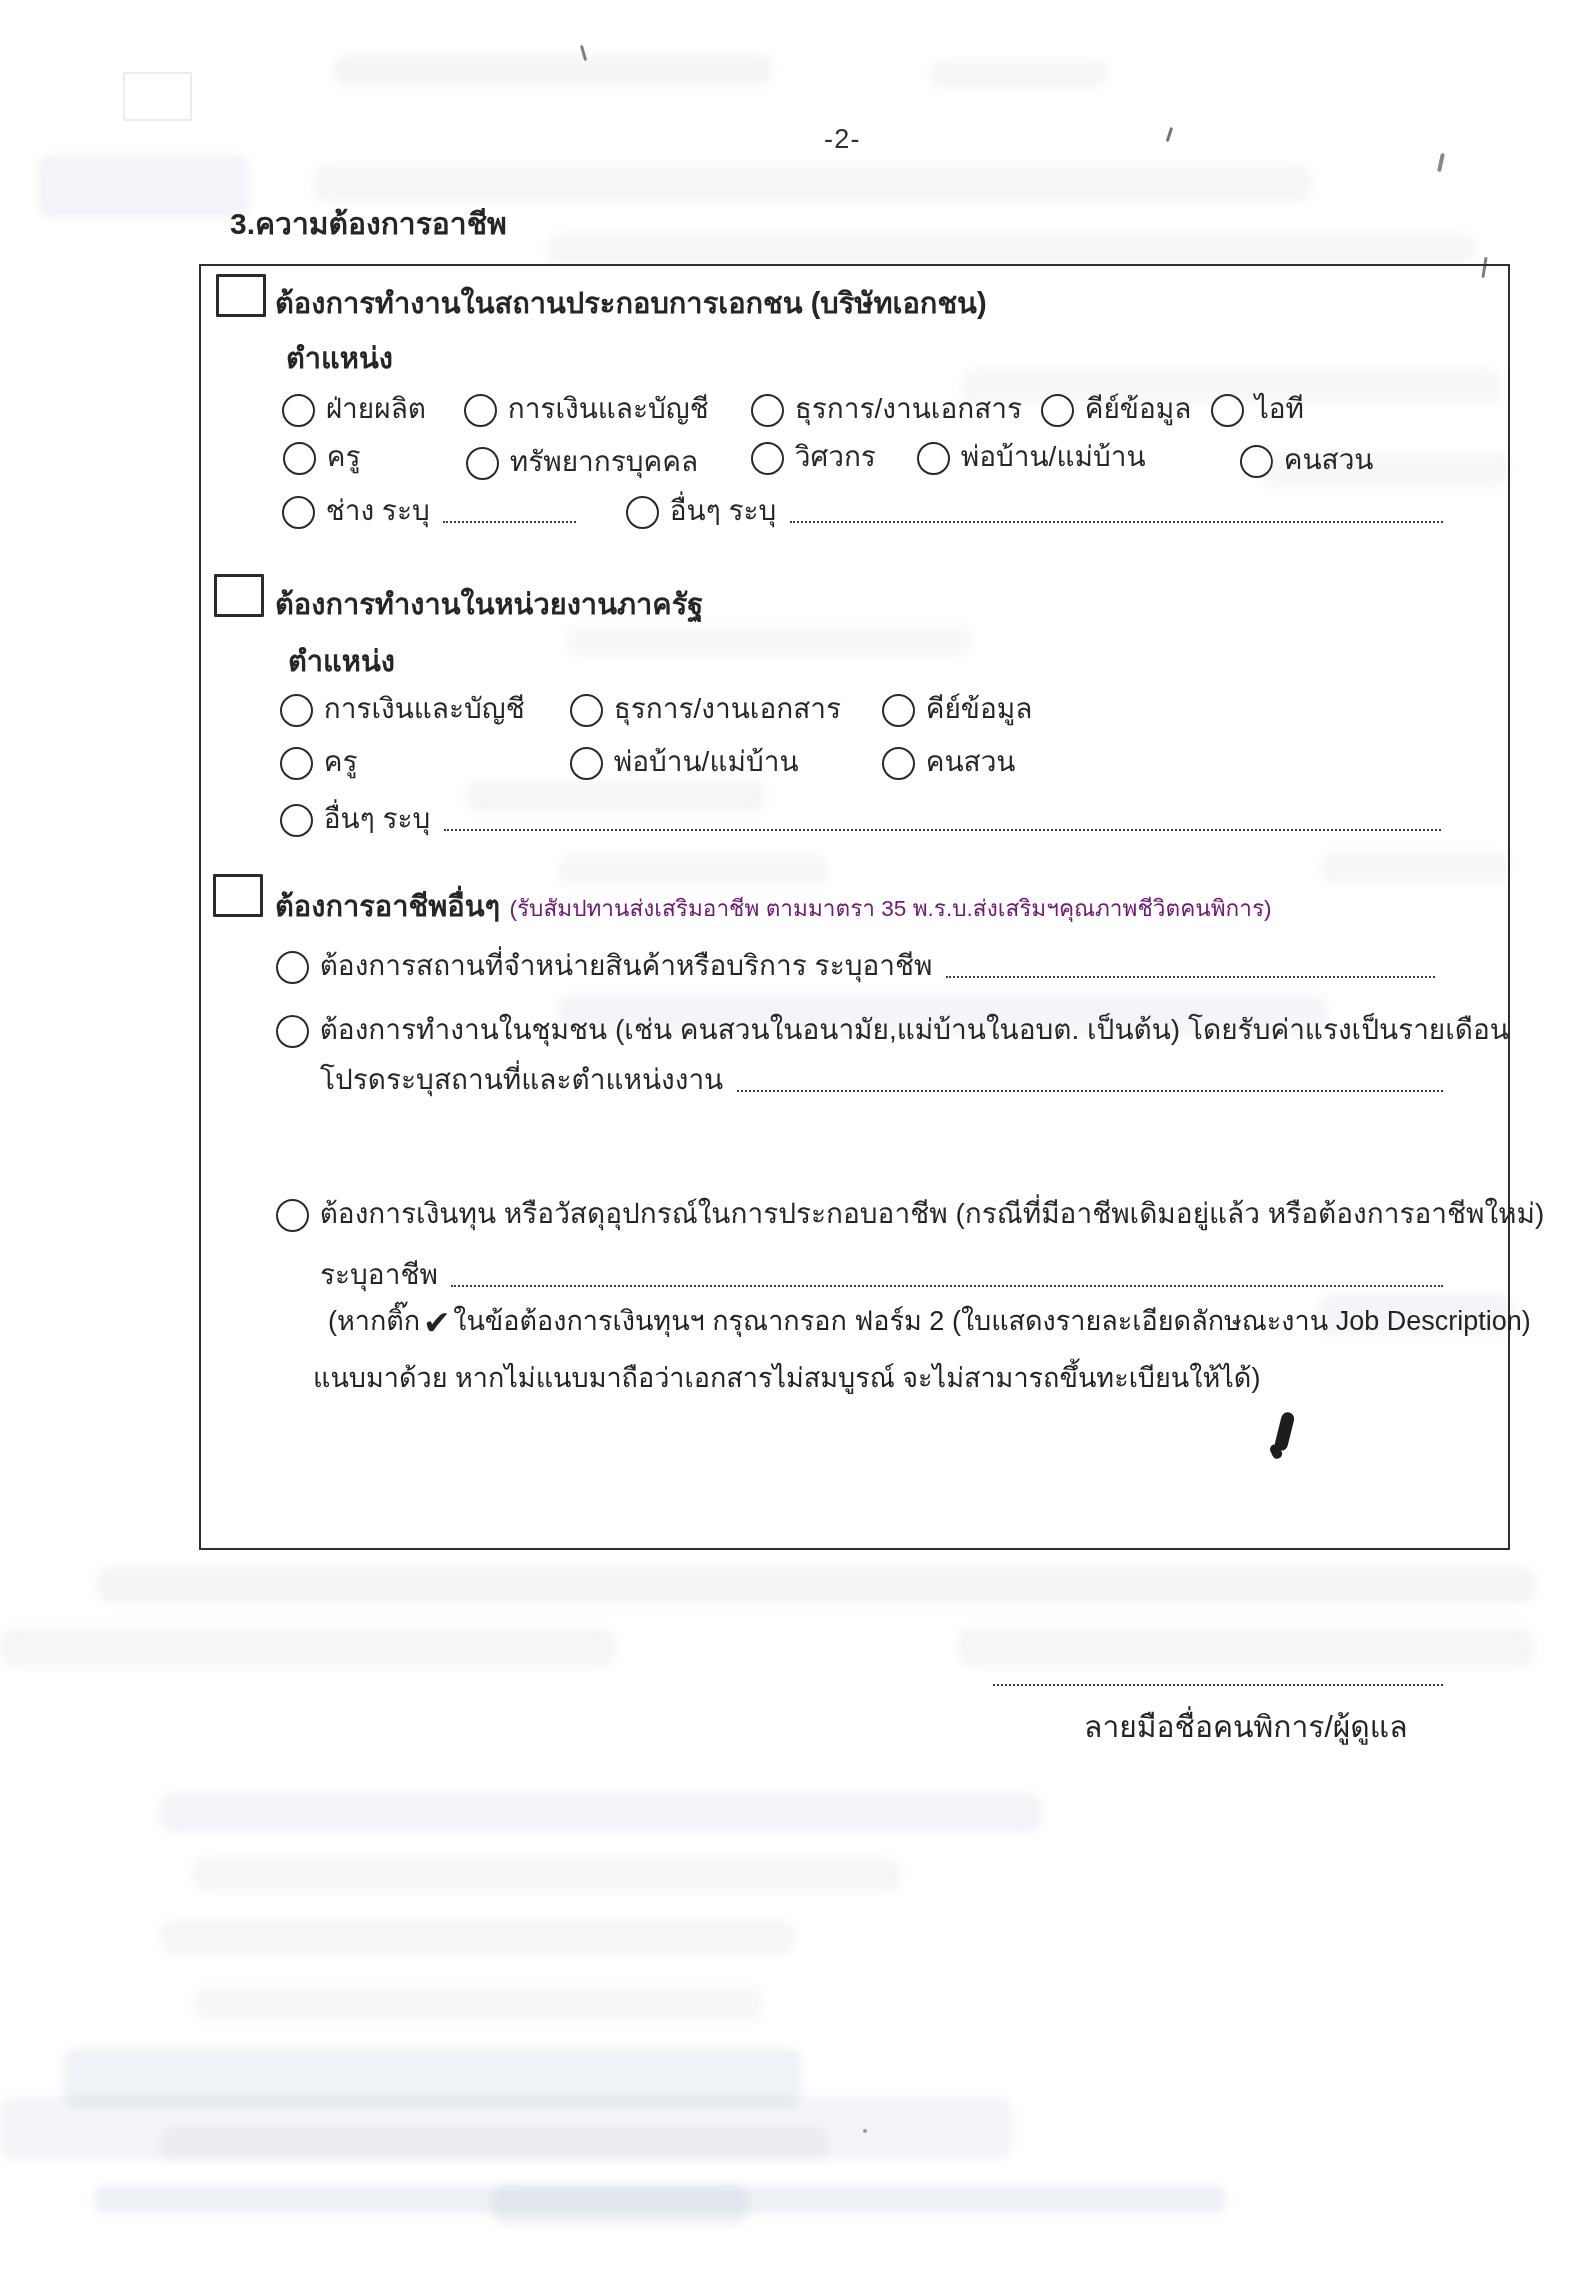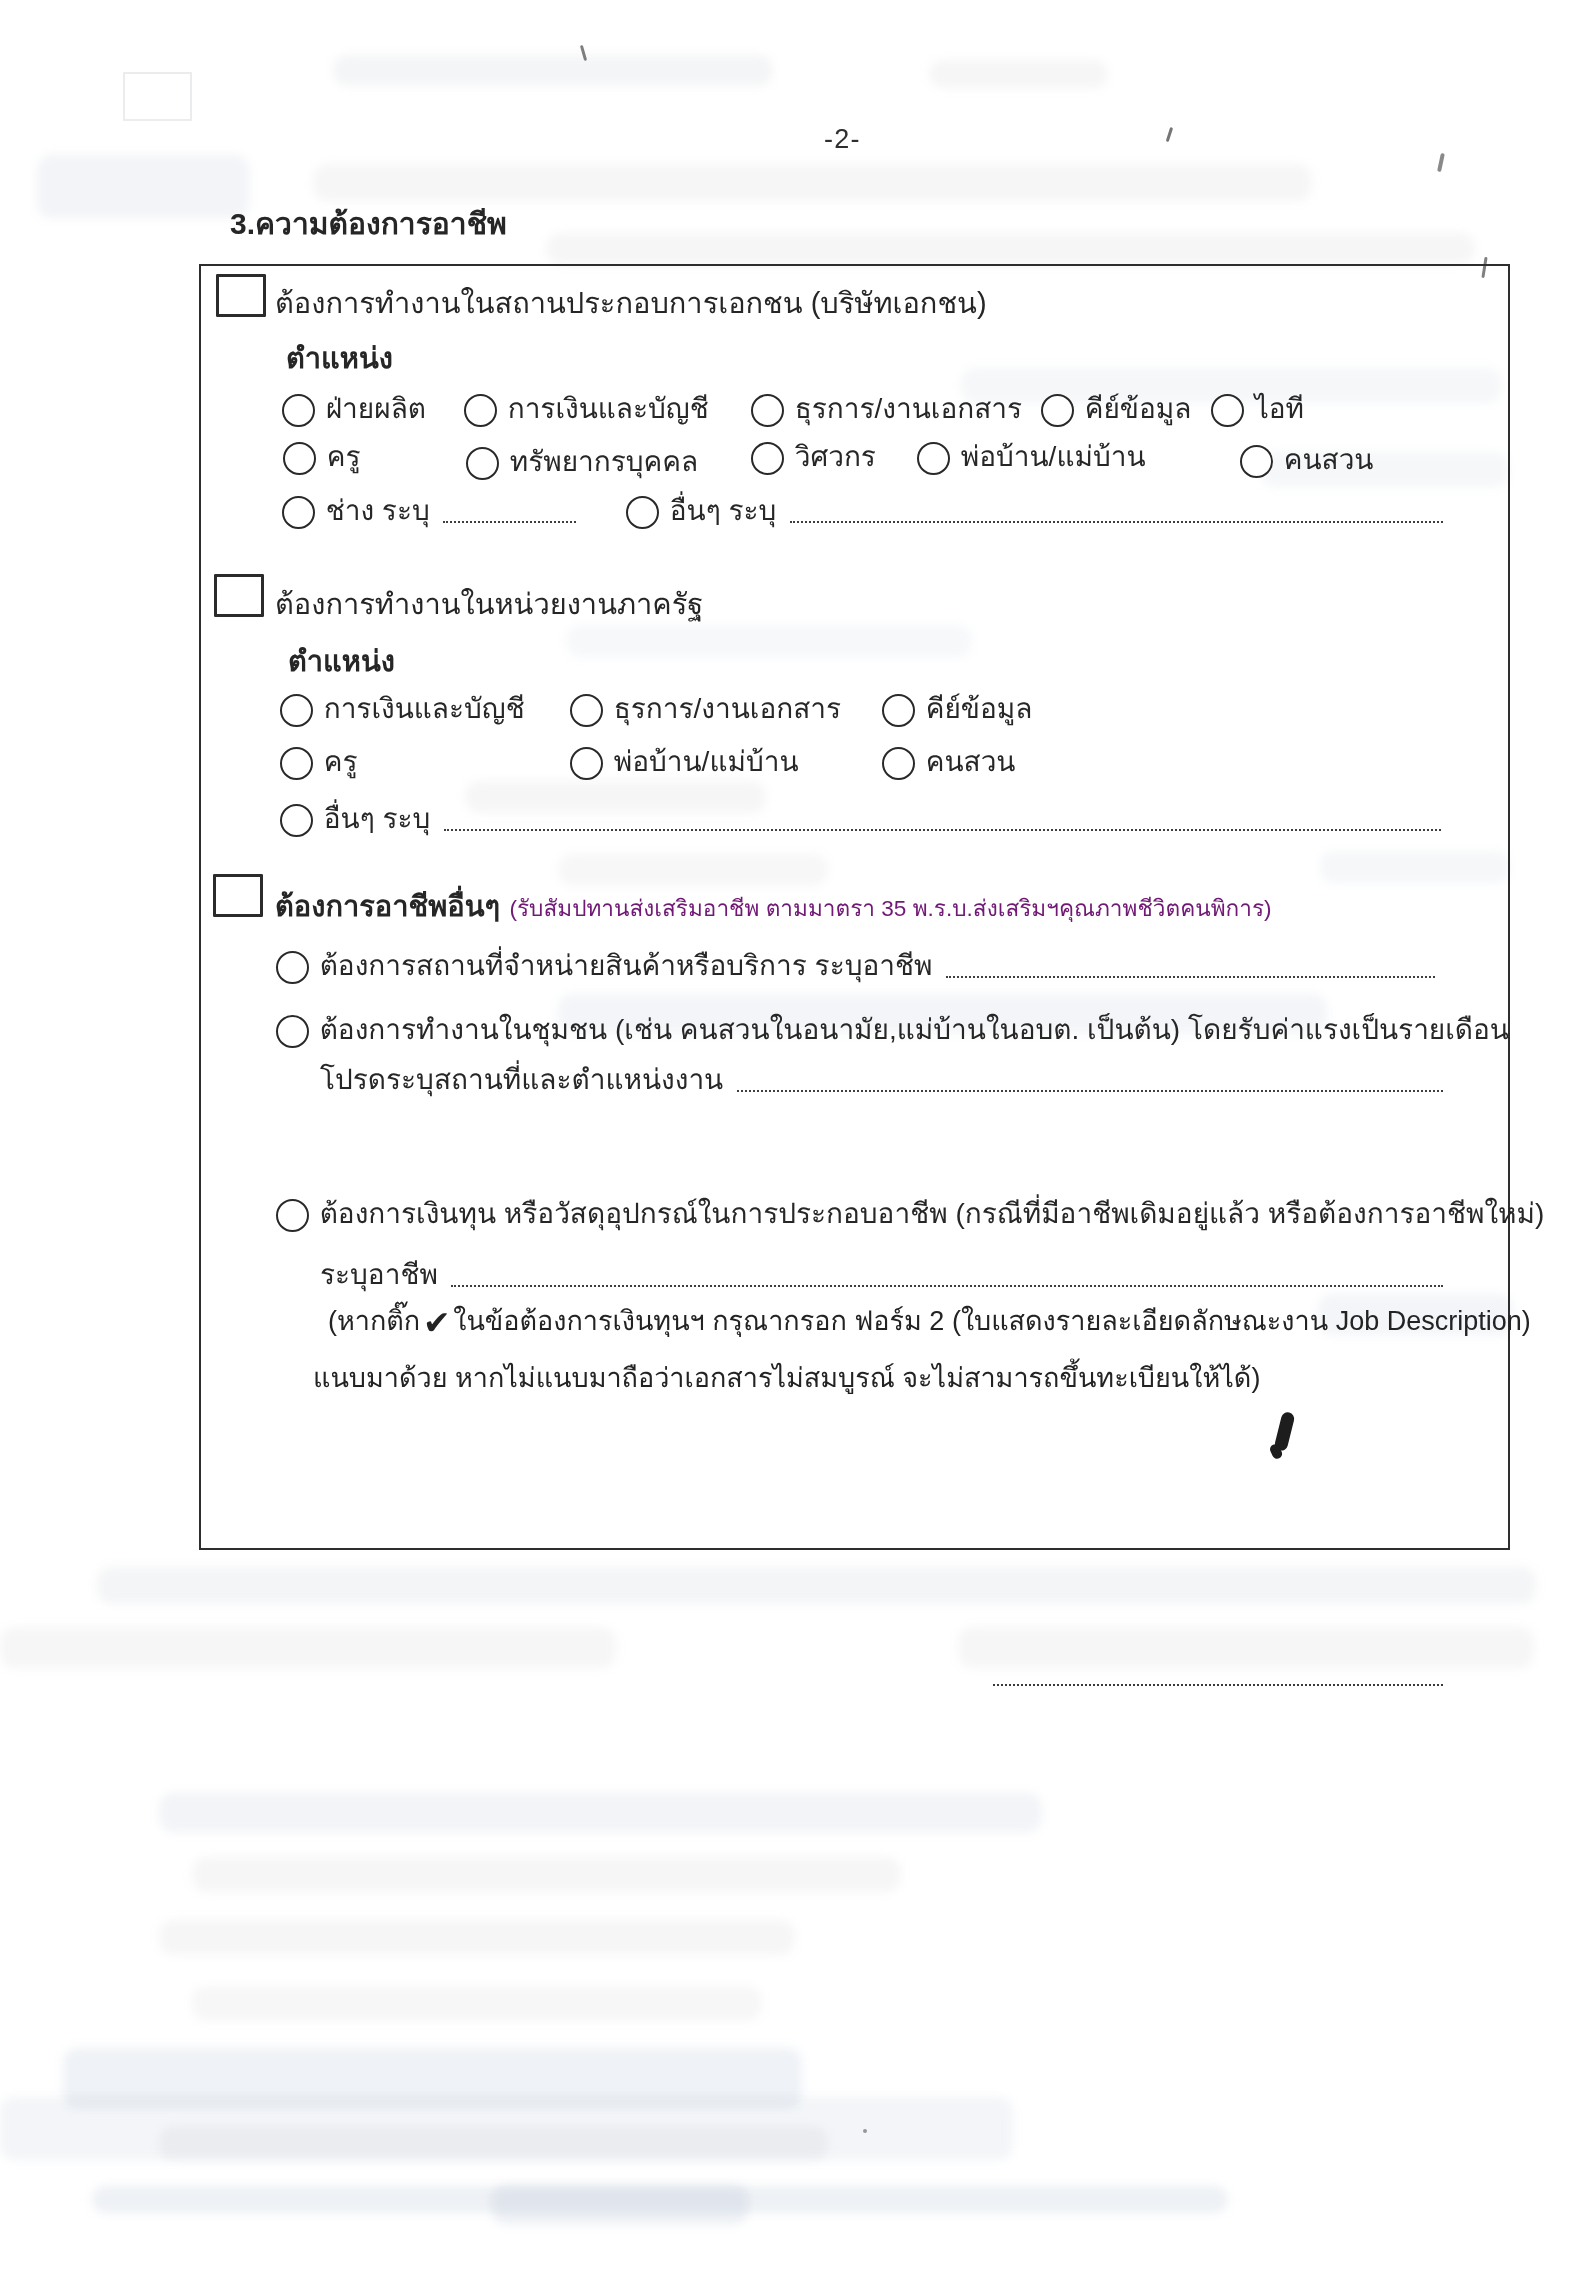--- a/index.html
+++ b/index.html
@@ -5,21 +5,21 @@
   html,body{margin:0;padding:0;background:#e8e8e8;}
   .sheet{
     position:relative;width:1597px;height:2295px;background:#ffffff;overflow:hidden;
     font-family:"Liberation Sans","DejaVu Sans",sans-serif;color:#262626;
   }
   .abs{position:absolute;}
   .pagenum{font-size:27px;color:#2f2f2f;letter-spacing:1.3px;}
   .heading{font-size:30px;font-weight:700;white-space:nowrap;}
   .formbox{position:absolute;left:199px;top:264px;width:1307px;height:1282px;border:2.7px solid #2e2e2e;background:transparent;}
   .cbx{position:absolute;width:44px;height:37px;border:3.3px solid #2b2b2b;border-radius:1.3px;background:#fff;}
-  .stitle{position:absolute;font-size:29px;font-weight:400;white-space:nowrap;}
+  .stitle{position:absolute;font-size:29px;font-weight:700;white-space:nowrap;}
   .stitle-wrap{position:absolute;display:flex;align-items:baseline;gap:9.3px;white-space:nowrap;}
   .stitle-main{font-size:29px;font-weight:700;}
   .stitle-note{font-size:22.6px;font-weight:400;color:#701a75;}
   .poslabel{position:absolute;font-size:29px;font-weight:700;white-space:nowrap;}
   .opt{position:absolute;display:flex;align-items:center;gap:10.7px;white-space:nowrap;}
   .radio{flex:0 0 auto;width:29px;height:29px;border:2.7px solid #292929;border-radius:50%;margin-top:3.3px;background:#fff;}
   .olabel{font-size:28px;line-height:39px;color:#272727;}
   .leader{flex:1 1 auto;align-self:flex-end;height:6.7px;border-bottom:2.7px dotted #3e3e3e;margin:0 1.3px 6.7px 2.7px;}
   .leader.fixed{flex:0 0 auto;width:133px;}
   .noteline{position:absolute;font-size:27px;color:#232323;white-space:nowrap;font-weight:400;}
@@ -201,15 +201,16 @@
     <span class="olabel">ระบุอาชีพ</span>
     <span class="leader"></span>
   </div>
 
   <div class="noteline" style="left:328px;top:1299px">
     <span>(หากติ๊ก</span><span class="checkglyph">✔</span><span>ในข้อต้องการเงินทุนฯ กรุณากรอก ฟอร์ม 2 (ใบแสดงรายละเอียดลักษณะงาน Job Description)</span>
   </div>
   <div class="noteline" style="left:313px;top:1356px">แนบมาด้วย หากไม่แนบมาถือว่าเอกสารไม่สมบูรณ์ จะไม่สามารถขึ้นทะเบียนให้ได้)</div>
 
   <div class="sigline" style="left:993px;top:1679px;width:450px"></div>
+  <div class="sigcap" style="left:1084px;top:1703px">ลายมือชื่อคนพิการ/ผู้ดูแล</div>
 
 </div>
 
 
 </body></html>

